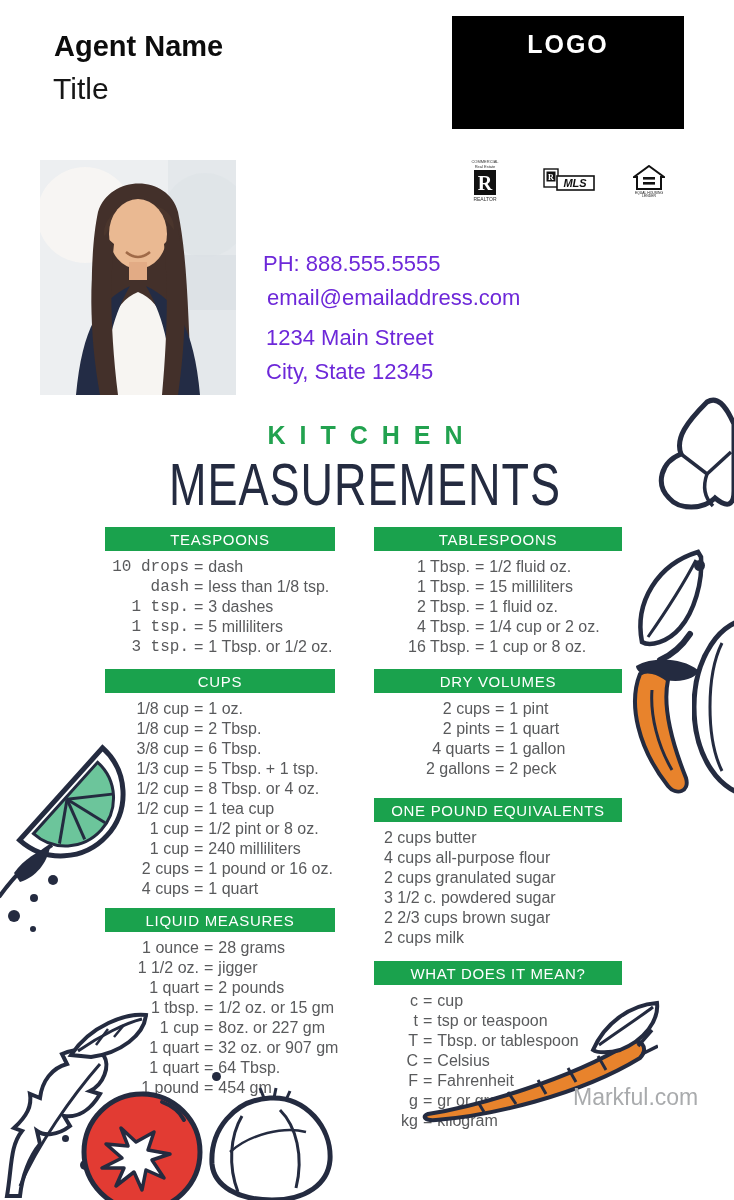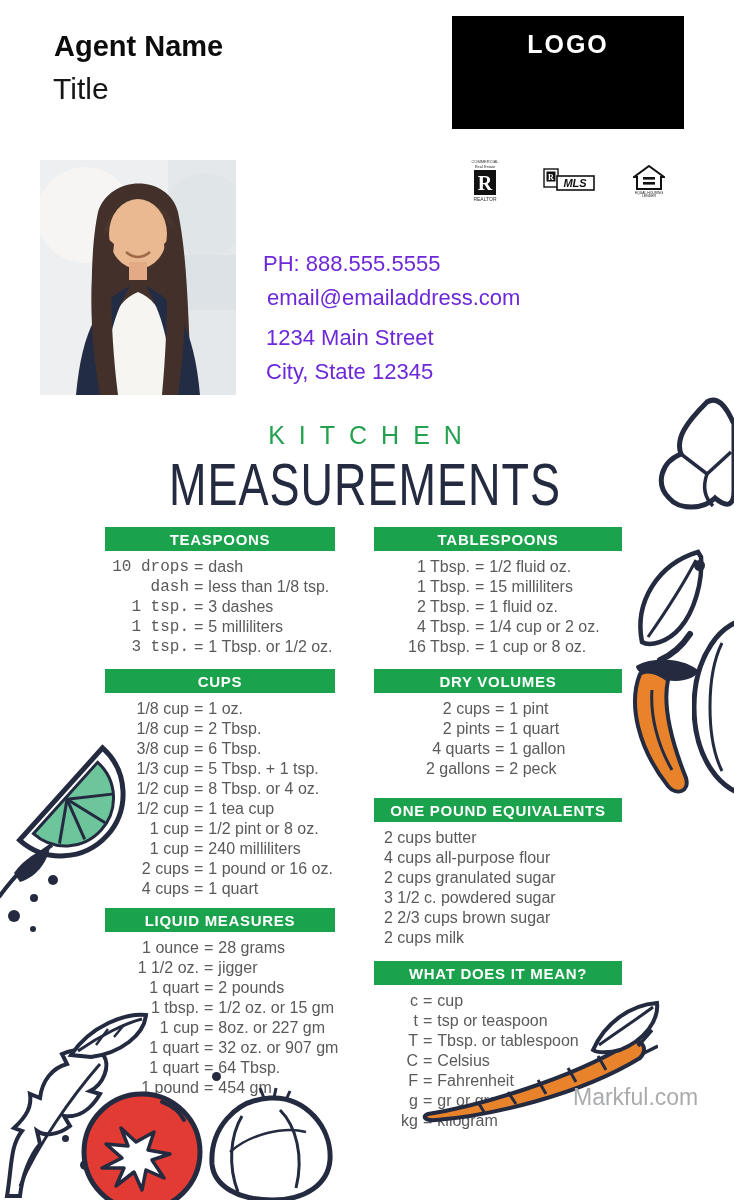--- a/index.html
+++ b/index.html
@@ -15,34 +15,34 @@
   .assoc{position:absolute;top:158px;}
   .photo{position:absolute;left:40px;top:160px;width:196px;height:235px;}
   .contact{position:absolute;left:255px;top:252px;font-size:22px;color:#6d28d9;line-height:24px;margin-left:8px;}
   .contact div{margin-bottom:10px;}
   .contact .email-line{margin-bottom:16px;margin-left:4px;}
   .contact .city-line{margin-bottom:0;margin-left:3px;}
   .contact .street-line{margin-left:3px;}
 
   
   .kitchen-title{position:absolute;left:105px;top:421px;width:520px;text-align:center;
-                 color:#22a24f;font-size:25px;font-weight:normal;letter-spacing:14px;text-indent:14px;}
+                 color:#22a24f;font-size:25px;font-weight:bold;letter-spacing:14px;text-indent:14px;}
   .measurements-title{position:absolute;left:105px;top:452px;width:520px;text-align:center;
                  color:#242b40;font-size:45px;letter-spacing:1px;
                  transform:scaleY(1.3);transform-origin:top center;}
 
   
   .col{position:absolute;top:527px;}
   .col-left{left:105px;width:230px;}
   .col-right{left:374px;width:248px;}
   .section{margin-bottom:12px;}
   .sec-cups{margin-bottom:9px;}
   .sec-dry-volumes{margin-bottom:19px;}
   .sec-one-pound-equivalents{margin-bottom:13px;}
-  .sec-header{height:24px;background:#1aa24d;color:#ffffff;font-weight:bold;font-size:15px;
+  .sec-header{height:24px;background:#1aa24d;color:#ffffff;font-weight:normal;font-size:15px;
               letter-spacing:0.7px;display:flex;align-items:center;justify-content:center;
               margin-bottom:6px;}
   .row{display:flex;font-size:16px;line-height:20px;color:#595a5c;white-space:nowrap;}
   .row.plain{padding-left:10px;}
   .lhs{text-align:right;flex:0 0 auto;}
   .eq{margin:0 5px;}
   .sec-teaspoons .lhs{width:84px;font-family:Liberation Mono, monospace;}
   .sec-cups .lhs{width:84px;}
   .sec-liquid-measures .lhs{width:94px;}
   .sec-tablespoons .lhs{width:96px;}

